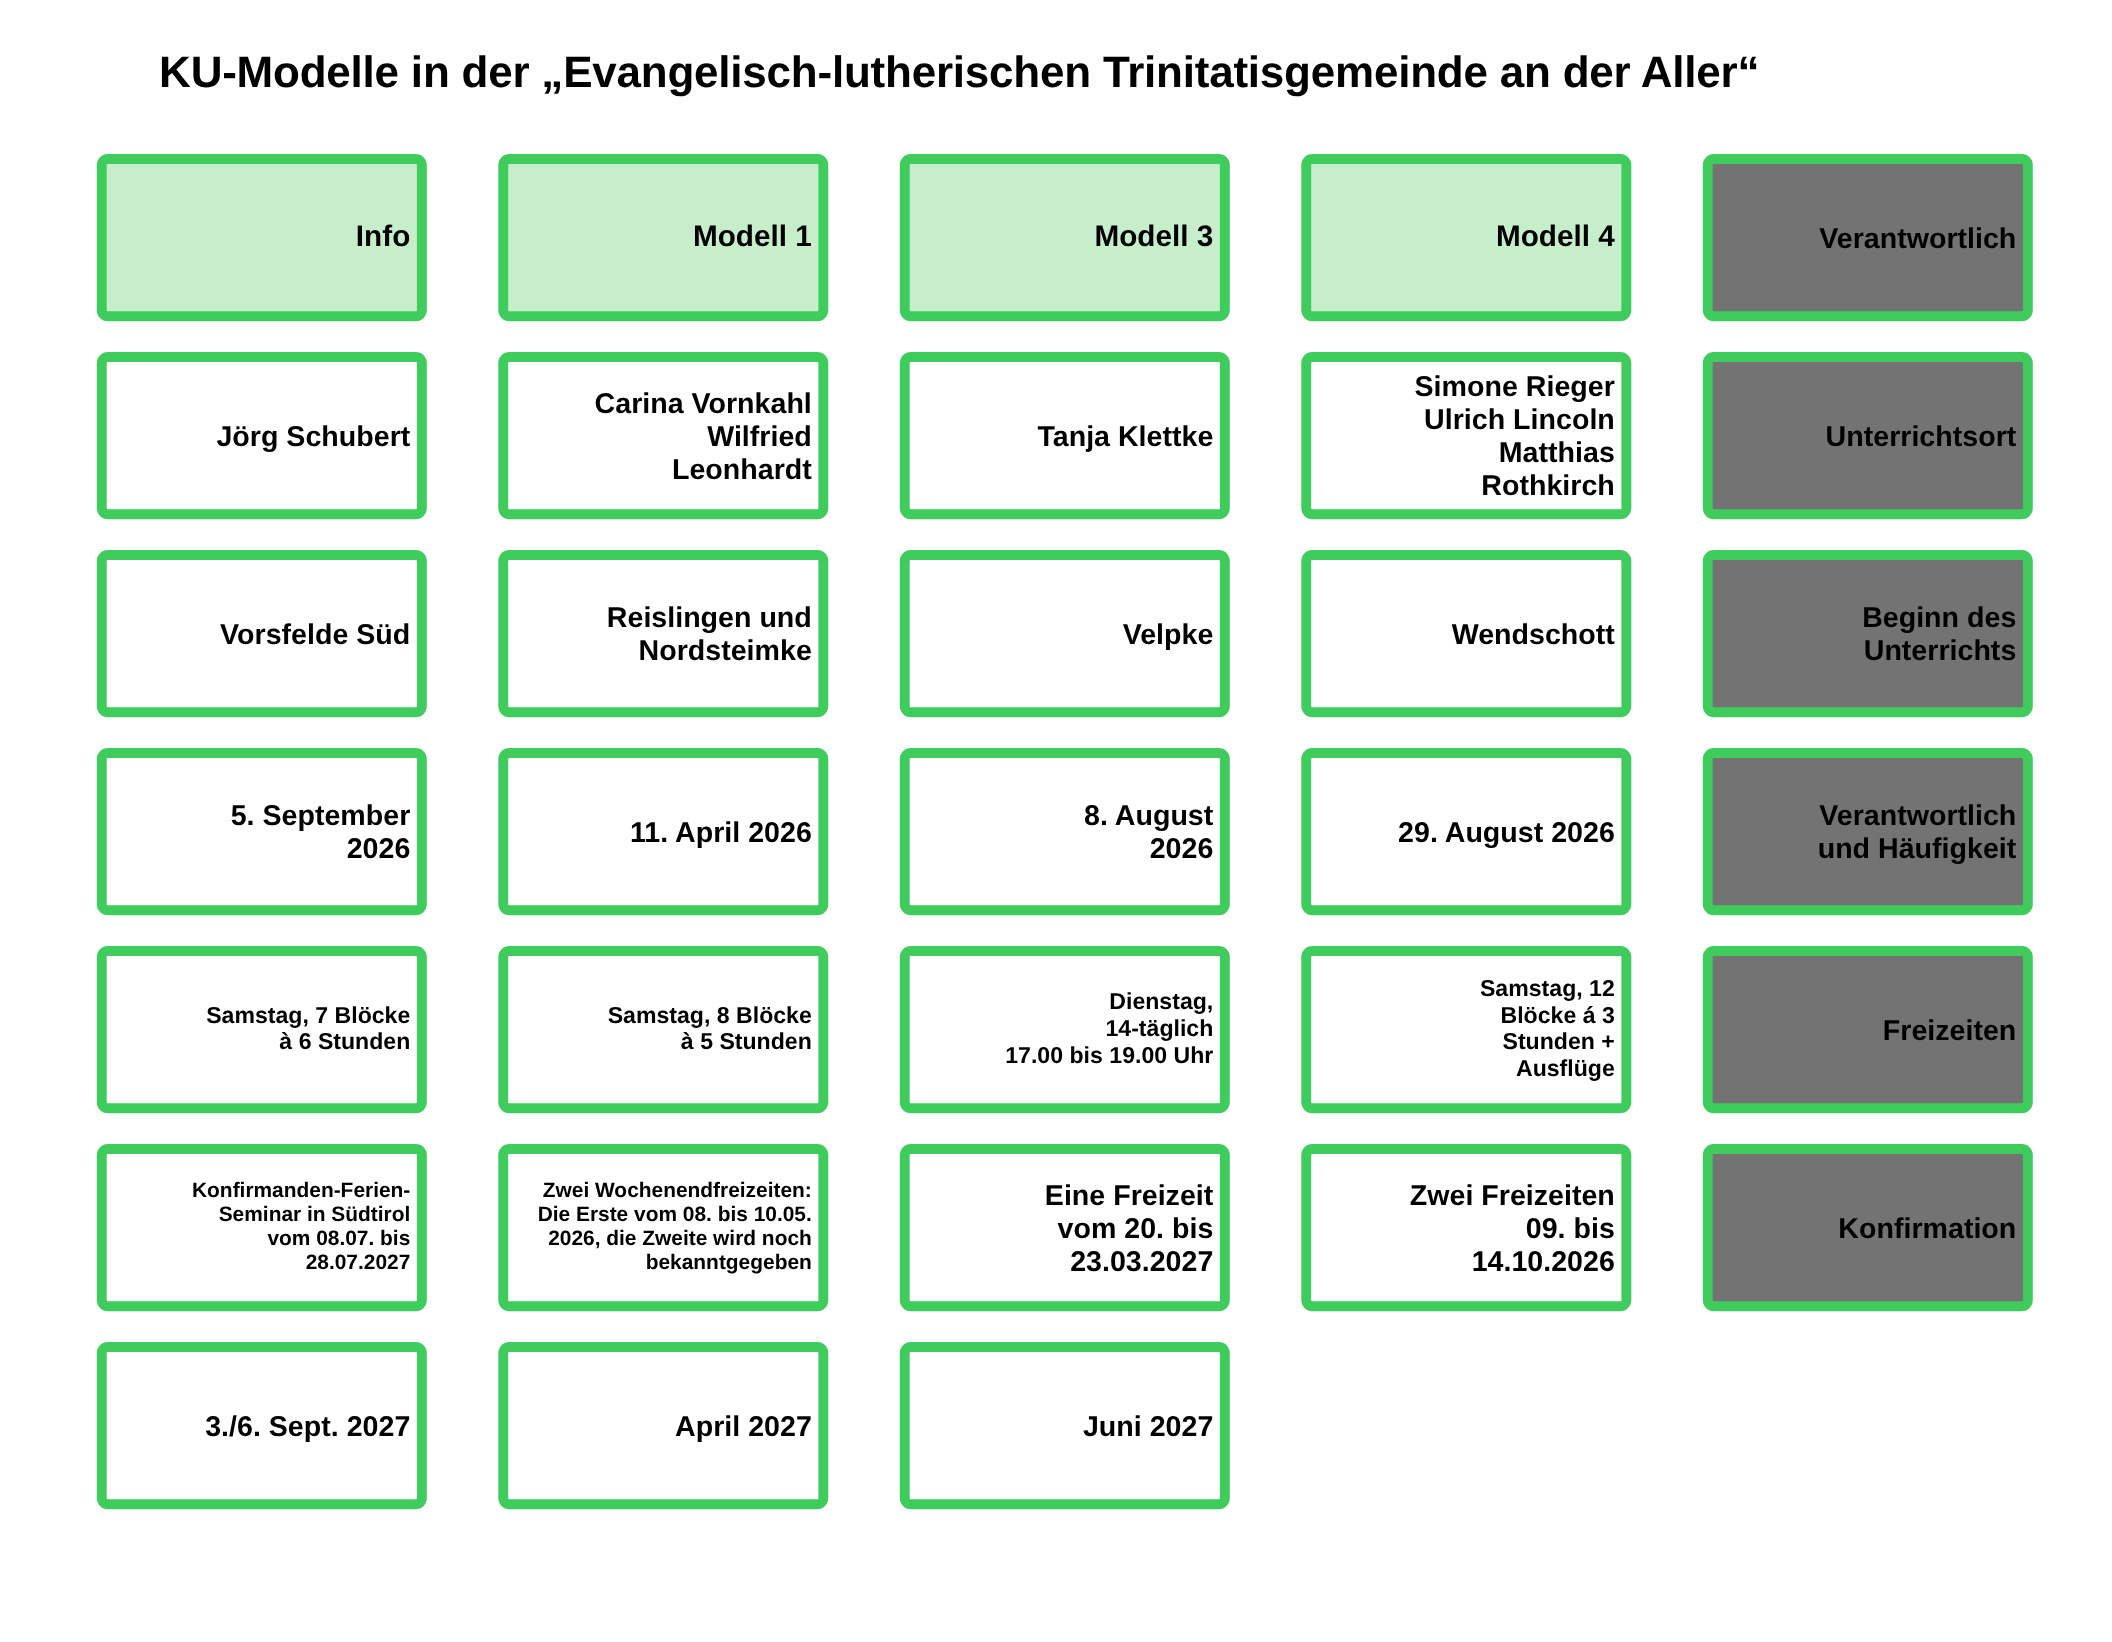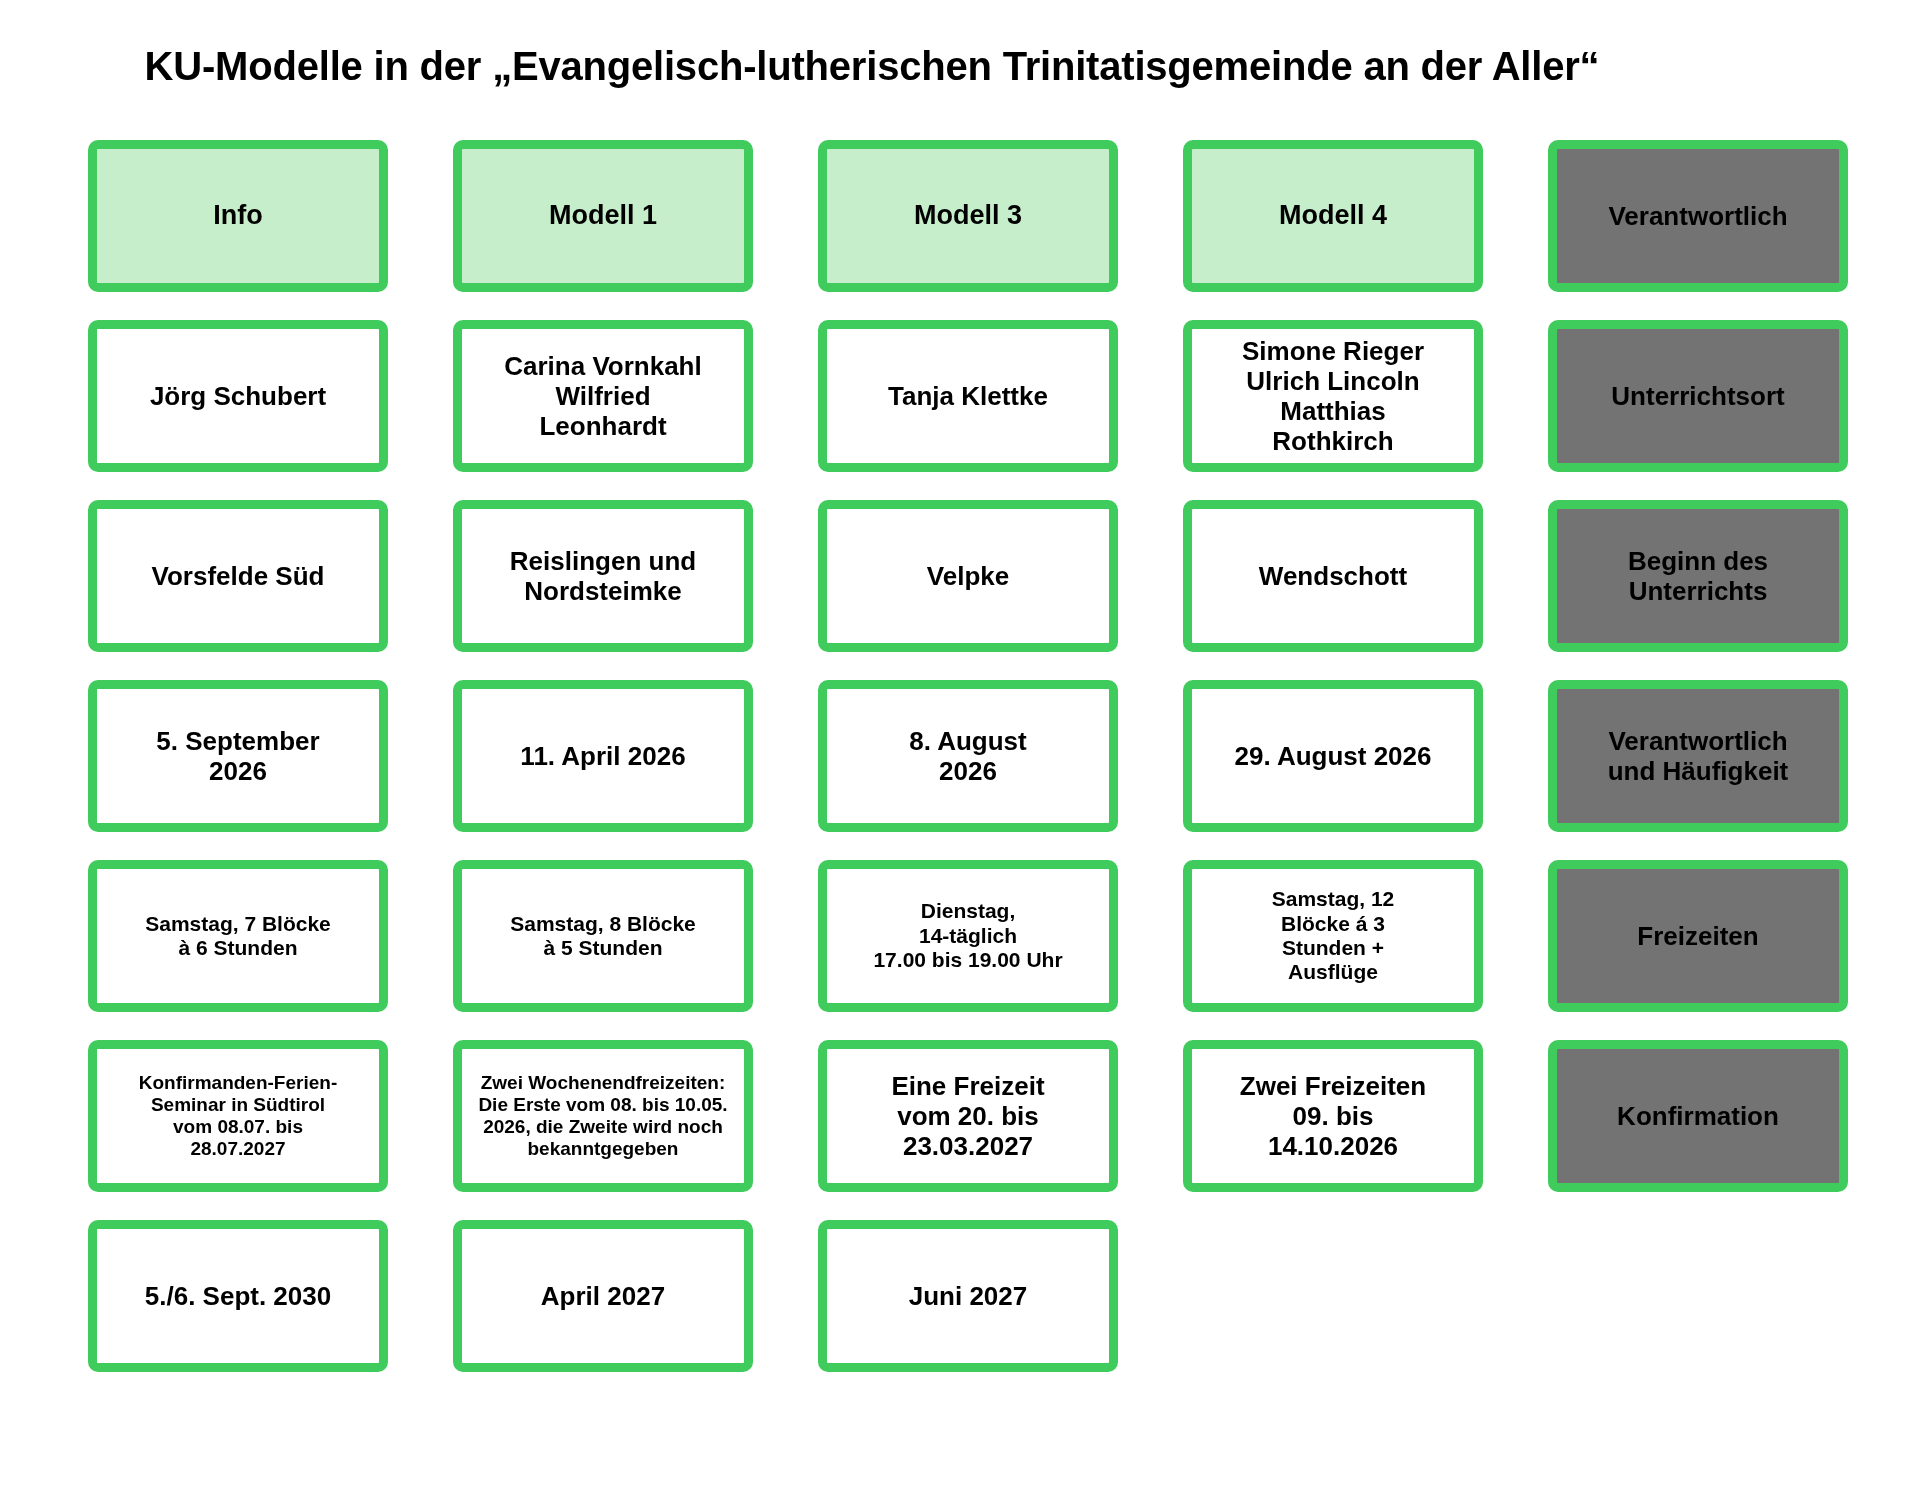--- a/index.html
+++ b/index.html
@@ -50,21 +50,21 @@
 
   .cell {
     height: 152px;
     box-sizing: border-box;
     border: 9px solid #3fcc5c;
     border-radius: 10px;
     background: #ffffff;
     display: flex;
     align-items: center;
     justify-content: center;
-    text-align: center;
+    text-align: right;
     padding: 4px 6px;
     overflow: visible;
   }
 
   .cell.label {
     background: #737373;
   }
 
   .cell.header {
     background: #c6eecb;
@@ -216,21 +216,21 @@
     <div class="cell">
       <span class="txt sz-normal">Zwei Freizeiten
 09. bis
 14.10.2026</span>
     </div>
 
     <div class="cell label">
       <span class="txt sz-label">Konfirmation</span>
     </div>
     <div class="cell">
-      <span class="txt sz-normal">5./6. Sept. 2030</span>
+      <span class="txt sz-normal">3./6. Sept. 2027</span>
     </div>
     <div class="cell">
       <span class="txt sz-normal">April 2027</span>
     </div>
     <div class="cell">
       <span class="txt sz-normal">Juni 2027</span>
     </div>
 
   </div>
 </div>

